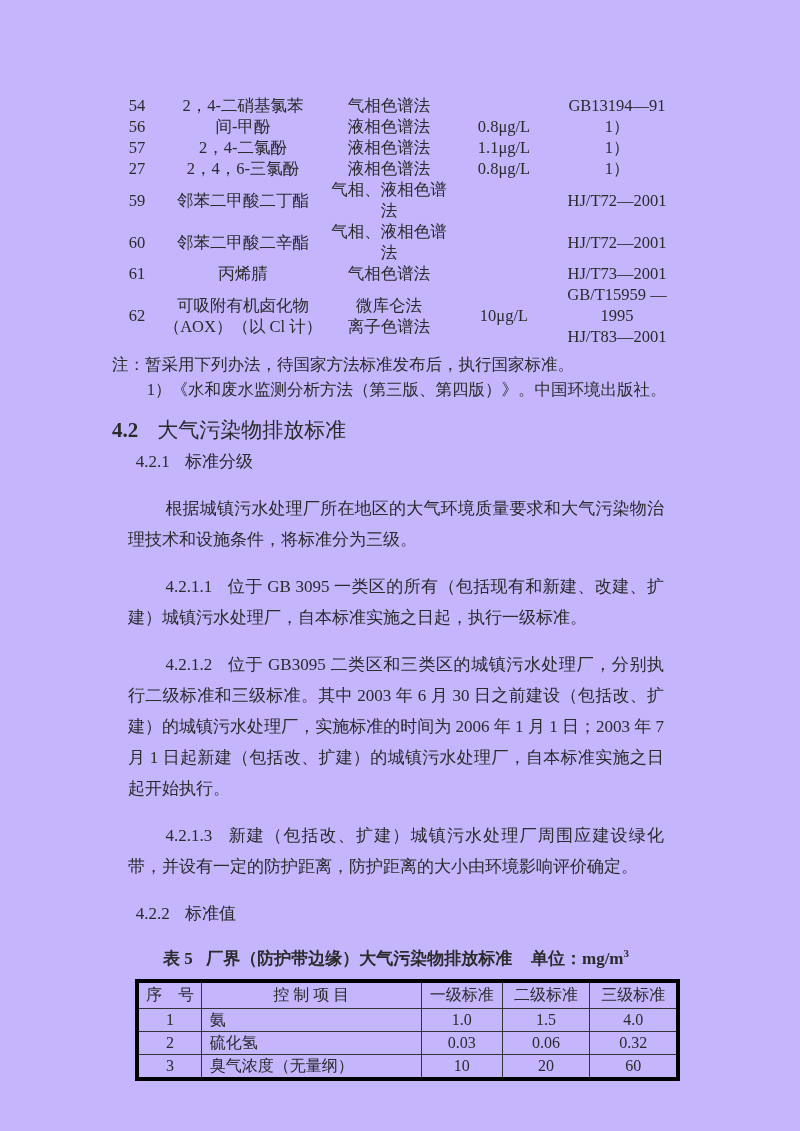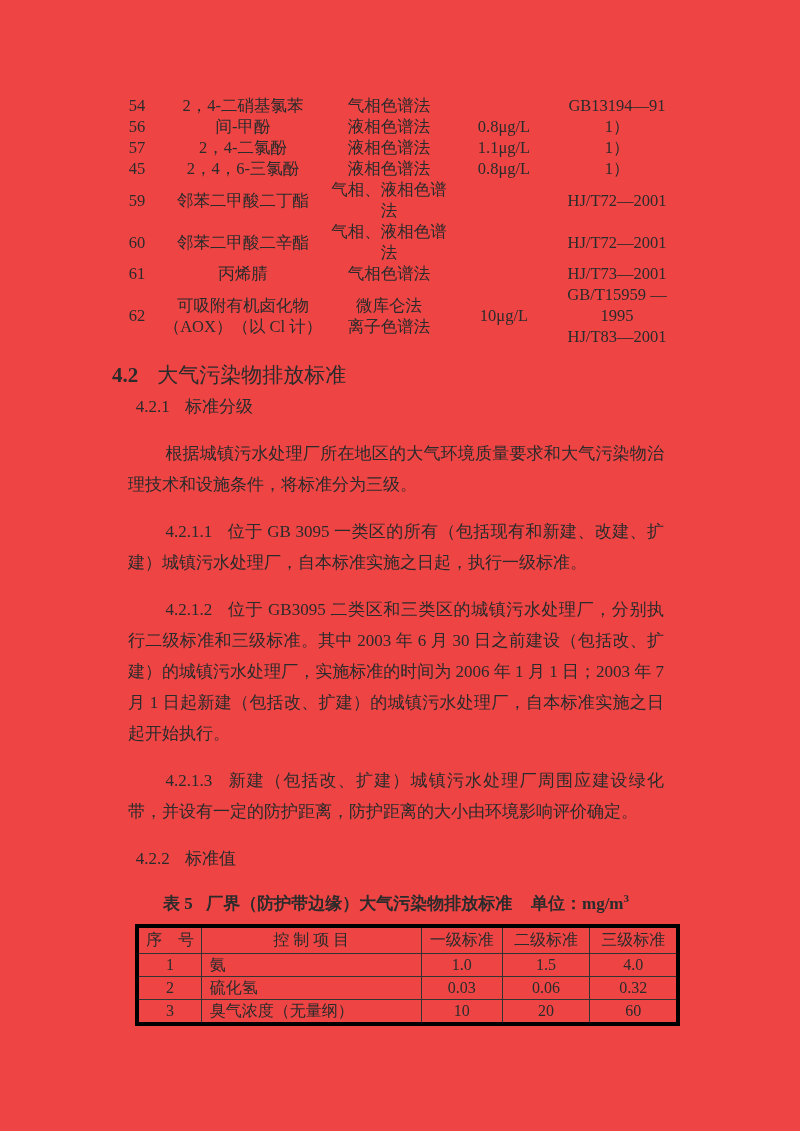--- a/index.html
+++ b/index.html
@@ -1,18 +1,18 @@
 <!DOCTYPE html>
 <html><head>
 <meta charset="utf-8">
 <style>
   html,body { margin:0; padding:0; background:#e9e9e9; }
   .page {
     position:relative; width:800px; height:1131px; margin:0 auto;
-    background:#ef4444; overflow:hidden;
+    background:#c4b5fd; overflow:hidden;
     font-family:"Liberation Serif","DejaVu Serif",serif;
     color:#2b2b2b;
   }
   .content { position:absolute; left:112px; top:95px; width:568px; }
 
   
   table.atab { width:100%; border-collapse:collapse; font-size:16.5px; }
   table.atab td {
     padding:0; vertical-align:middle; text-align:center;
     line-height:21px; white-space:pre-line;
@@ -96,21 +96,21 @@
           <td>1）</td>
         </tr>
         <tr>
           <td>57</td>
           <td>2，4-二氯酚</td>
           <td>液相色谱法</td>
           <td>1.1μg/L</td>
           <td>1）</td>
         </tr>
         <tr>
-          <td>45</td>
+          <td>27</td>
           <td>2，4，6-三氯酚</td>
           <td>液相色谱法</td>
           <td>0.8μg/L</td>
           <td>1）</td>
         </tr>
         <tr>
           <td>59</td>
           <td>邻苯二甲酸二丁酯</td>
           <td>气相、液相色谱
 法</td>
@@ -139,20 +139,24 @@
           <td class="left">微库仑法
 离子色谱法</td>
           <td>10μg/L</td>
           <td class="std-left">GB/T15959 —
 1995
 HJ/T83—2001</td>
         </tr>
       </tbody>
     </table>
 
+    <div class="notes">
+      <div>注：暂采用下列办法，待国家方法标准发布后，执行国家标准。</div>
+      <div class="note-indent">1）《水和废水监测分析方法（第三版、第四版）》。中国环境出版社。</div>
+    </div>
 
     <div class="h42">
       <span class="num">4.2</span><span>大气污染物排放标准</span>
     </div>
 
     <div class="hsub">
       <span class="num">4.2.1</span><span>标准分级</span>
     </div>
 
     <p class="body">根据城镇污水处理厂所在地区的大气环境质量要求和大气污染物治理技术和设施条件，将标准分为三级。</p>

